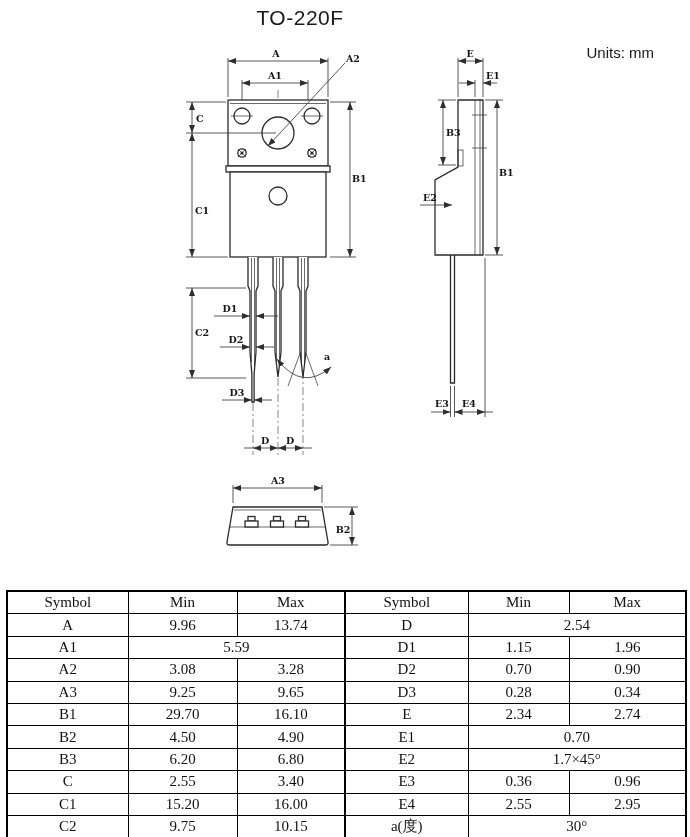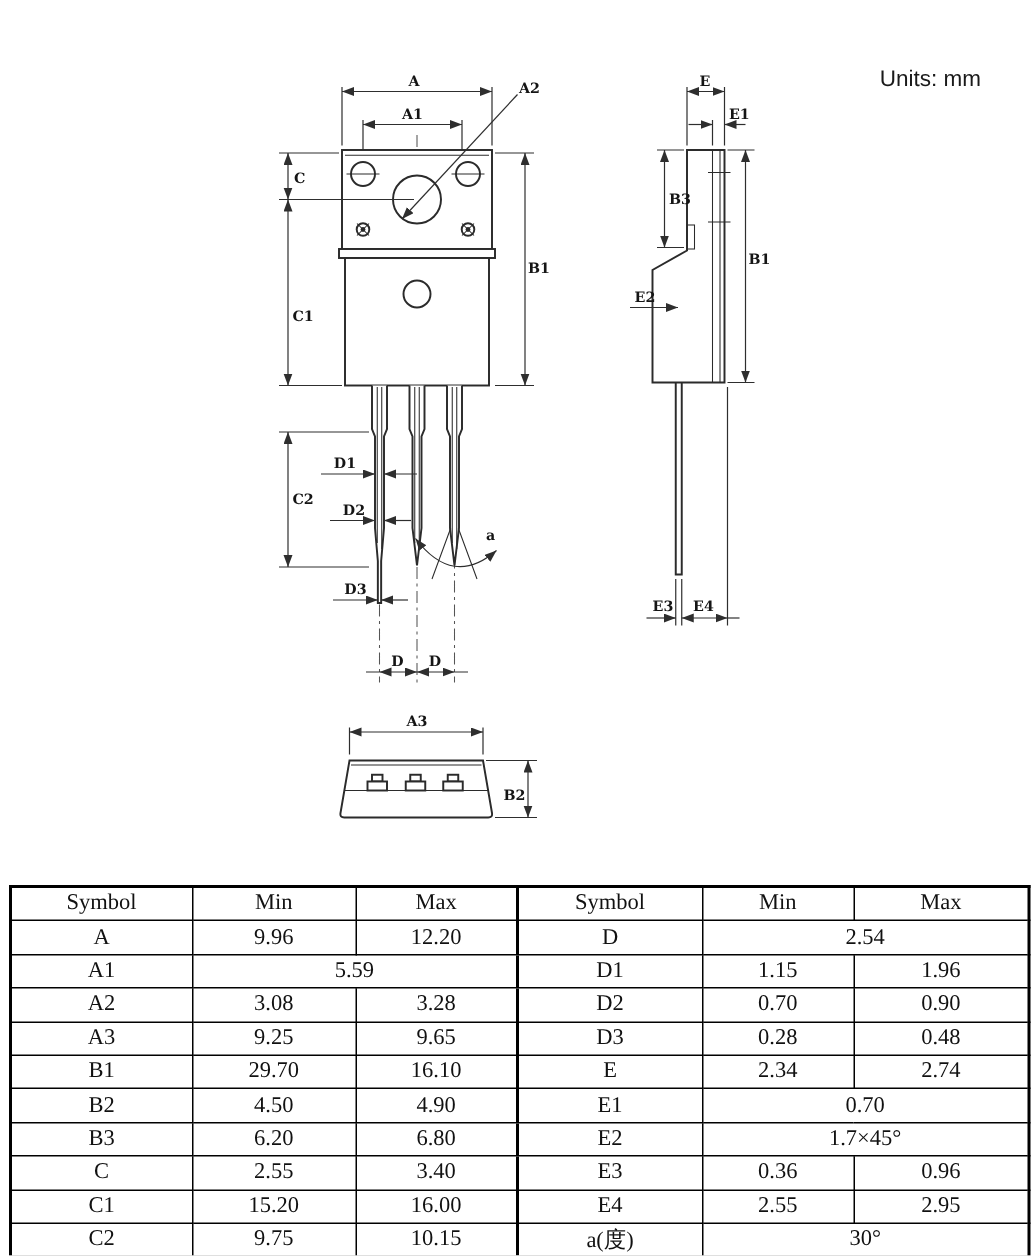--- a/index.html
+++ b/index.html
@@ -23,20 +23,21 @@
   .dims-table{border:2px solid #000;}
   .dims-table .half{border-left:2px solid #000;}
   .sym{font-weight:700;}
   .symr{font-weight:400;}
 </style>
 </head>
 <body>
 
 <div class="page">
 
+  <div class="title">TO-220F</div>
   <div class="units">Units: mm</div>
 
   <svg width="690" height="585" viewBox="0 0 690 585">
     <defs>
       <marker id="arr" markerWidth="9" markerHeight="7" refX="8" refY="3" orient="auto-start-reverse" markerUnits="userSpaceOnUse">
         <path d="M0,0 L8,3 L0,6 Z" fill="#2e2e2e"></path>
       </marker>
     </defs>
 
     <g>
@@ -196,21 +197,21 @@
         <th>Max</th>
         <th class="half">Symbol</th>
         <th>Min</th>
         <th>Max</th>
       </tr>
     </thead>
     <tbody>
       <tr>
         <td class="sym">A</td>
         <td>9.96</td>
-        <td>12.20</td>
+        <td>13.74</td>
         <td class="sym half">D</td>
         <td colspan="2">2.54</td>
       </tr>
       <tr>
         <td class="sym">A1</td>
         <td colspan="2">5.59</td>
         <td class="sym half">D1</td>
         <td>1.15</td>
         <td>1.96</td>
       </tr>
@@ -221,21 +222,21 @@
         <td class="sym half">D2</td>
         <td>0.70</td>
         <td>0.90</td>
       </tr>
       <tr>
         <td class="sym">A3</td>
         <td>9.25</td>
         <td>9.65</td>
         <td class="sym half">D3</td>
         <td>0.28</td>
-        <td>0.48</td>
+        <td>0.34</td>
       </tr>
       <tr>
         <td class="sym">B1</td>
         <td>29.70</td>
         <td>16.10</td>
         <td class="sym half">E</td>
         <td>2.34</td>
         <td>2.74</td>
       </tr>
       <tr>

